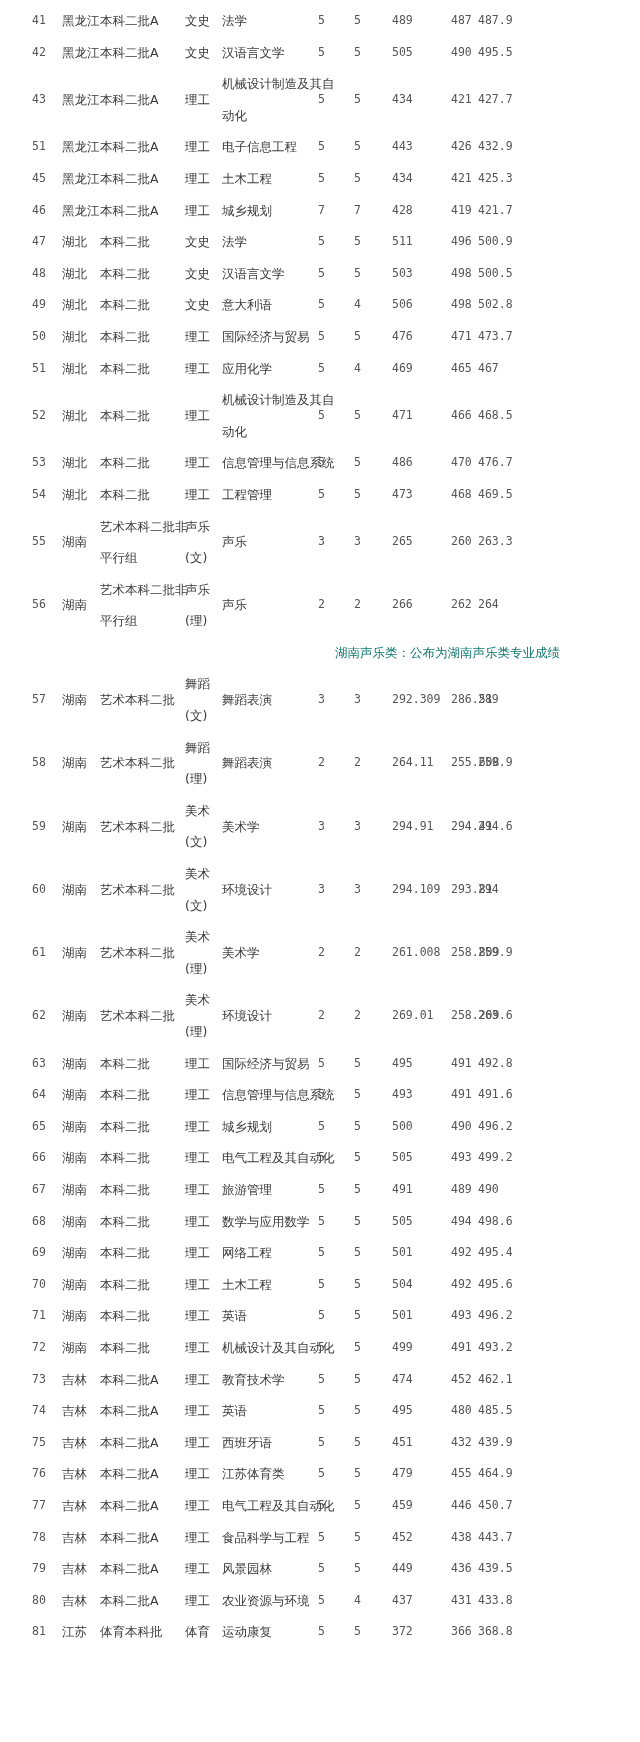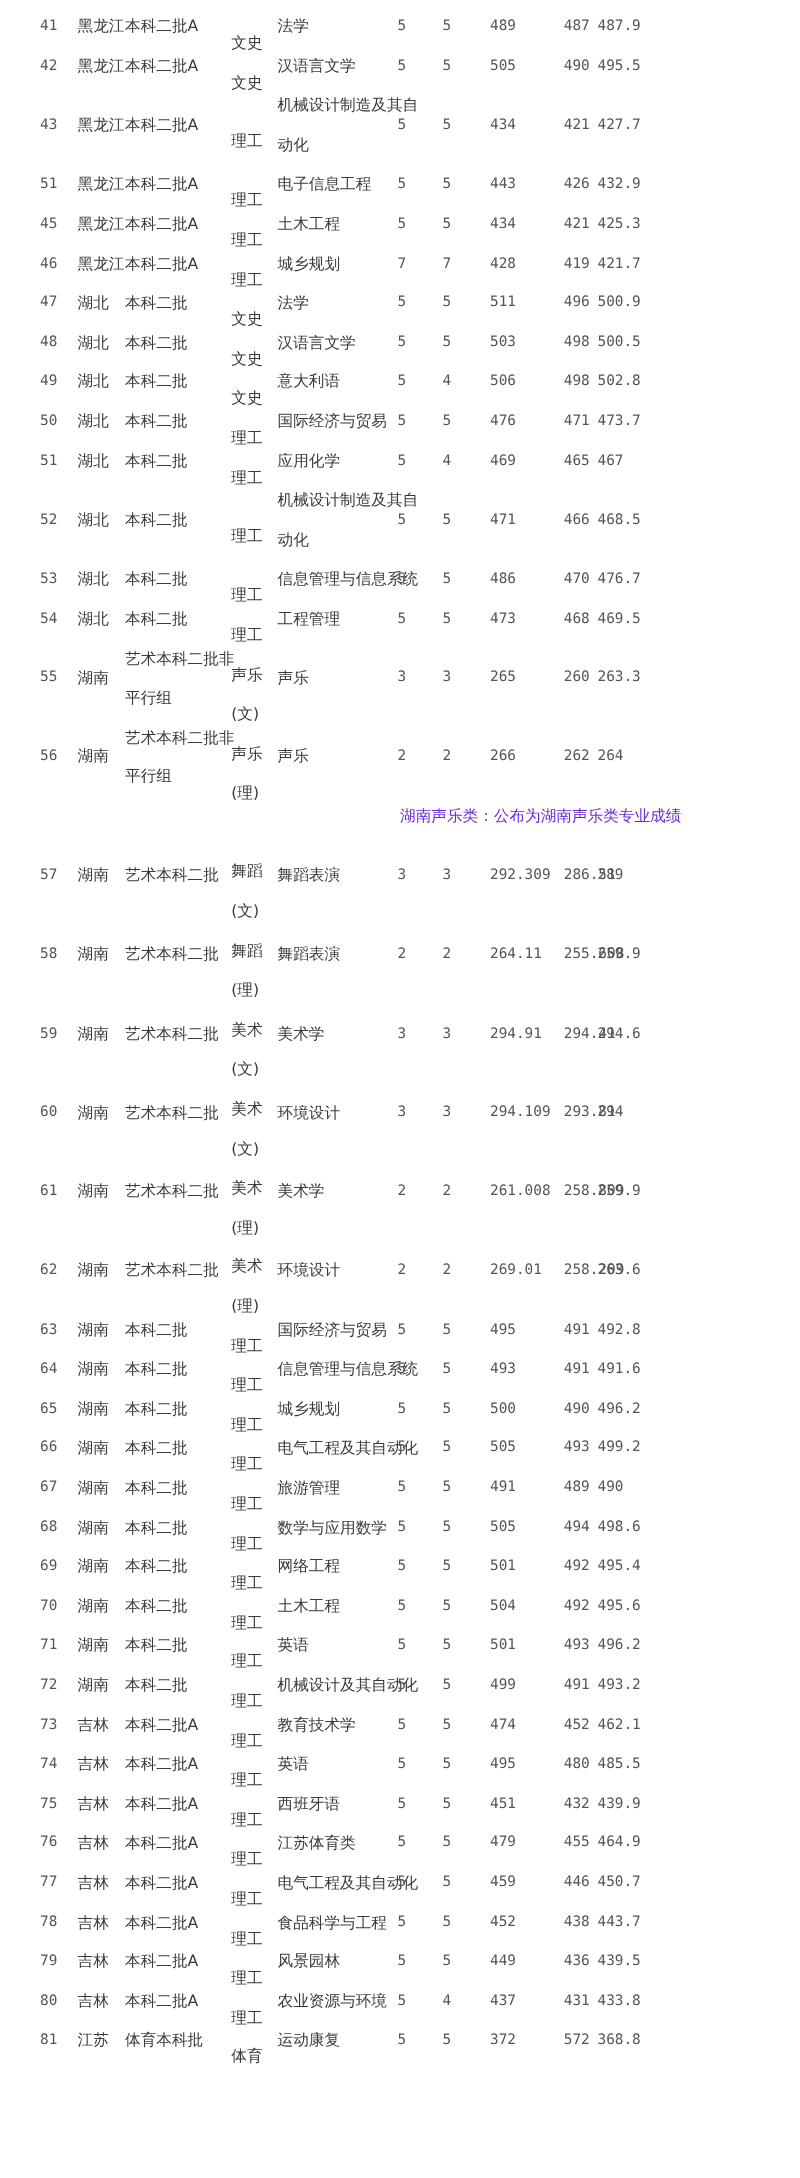--- a/index.html
+++ b/index.html
@@ -16,28 +16,28 @@
     position: absolute; top: 0; height: 100%;
     display: flex; align-items: center;
     white-space: nowrap; line-height: 31.6px;
   }
   .cell.multi { flex-direction: column; justify-content: center; align-items: flex-start; }
   .cell.multi span { display: block; line-height: 31.6px; }
   .num { font-family: "DejaVu Sans Mono", "Liberation Mono", monospace; font-size: 11.5px; color: #555; }
   .c-idx { left: 32px; }
   .c-prov { left: 62px; }
   .c-batch { left: 100px; }
-  .c-type { left: 185px; margin-top: 13px; }
+  .c-type { left: 185px; }
   .c-major { left: 222px; }
   .c-plan { left: 318px; }
   .c-act { left: 354px; }
   .c-max { left: 392px; }
   .c-min { left: 451px; }
   .c-avg { left: 478px; }
-  .note-text { left: 320px; color: #6d28d9; }
+  .note-text { left: 335px; color: #0f766e; }
 </style>
 </head>
 <body>
 
 <div class="table" id="table">
     <div class="row">
       <div class="cell c-idx num">41</div>
       <div class="cell c-prov">黑龙江</div>
       <div class="cell multi c-batch">
         <span>本科二批A</span>
@@ -779,16 +779,16 @@
       </div>
       <div class="cell multi c-type">
         <span>体育</span>
       </div>
       <div class="cell multi c-major">
         <span>运动康复</span>
       </div>
       <div class="cell num c-plan">5</div>
       <div class="cell num c-act">5</div>
       <div class="cell num c-max">372</div>
-      <div class="cell num c-min">572</div>
+      <div class="cell num c-min">366</div>
       <div class="cell num c-avg">368.8</div>
     </div>
   </div>
 
 </body></html>

